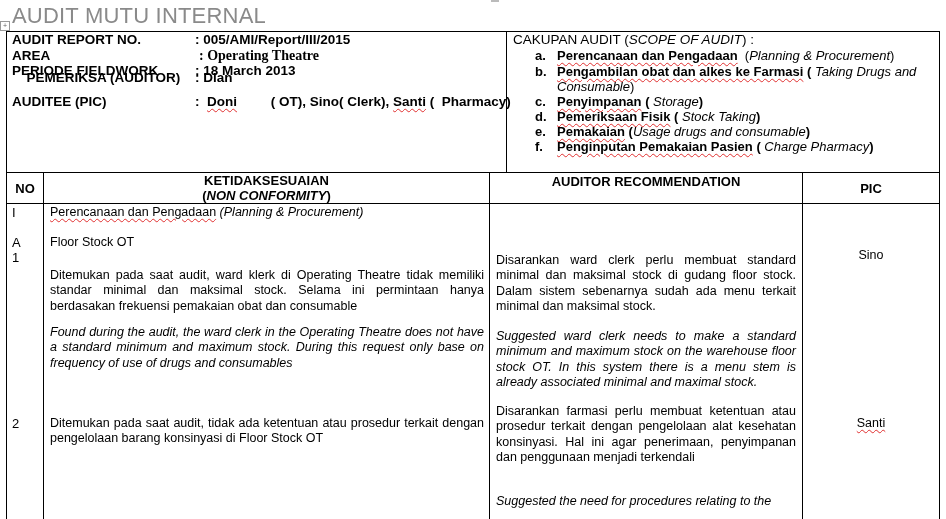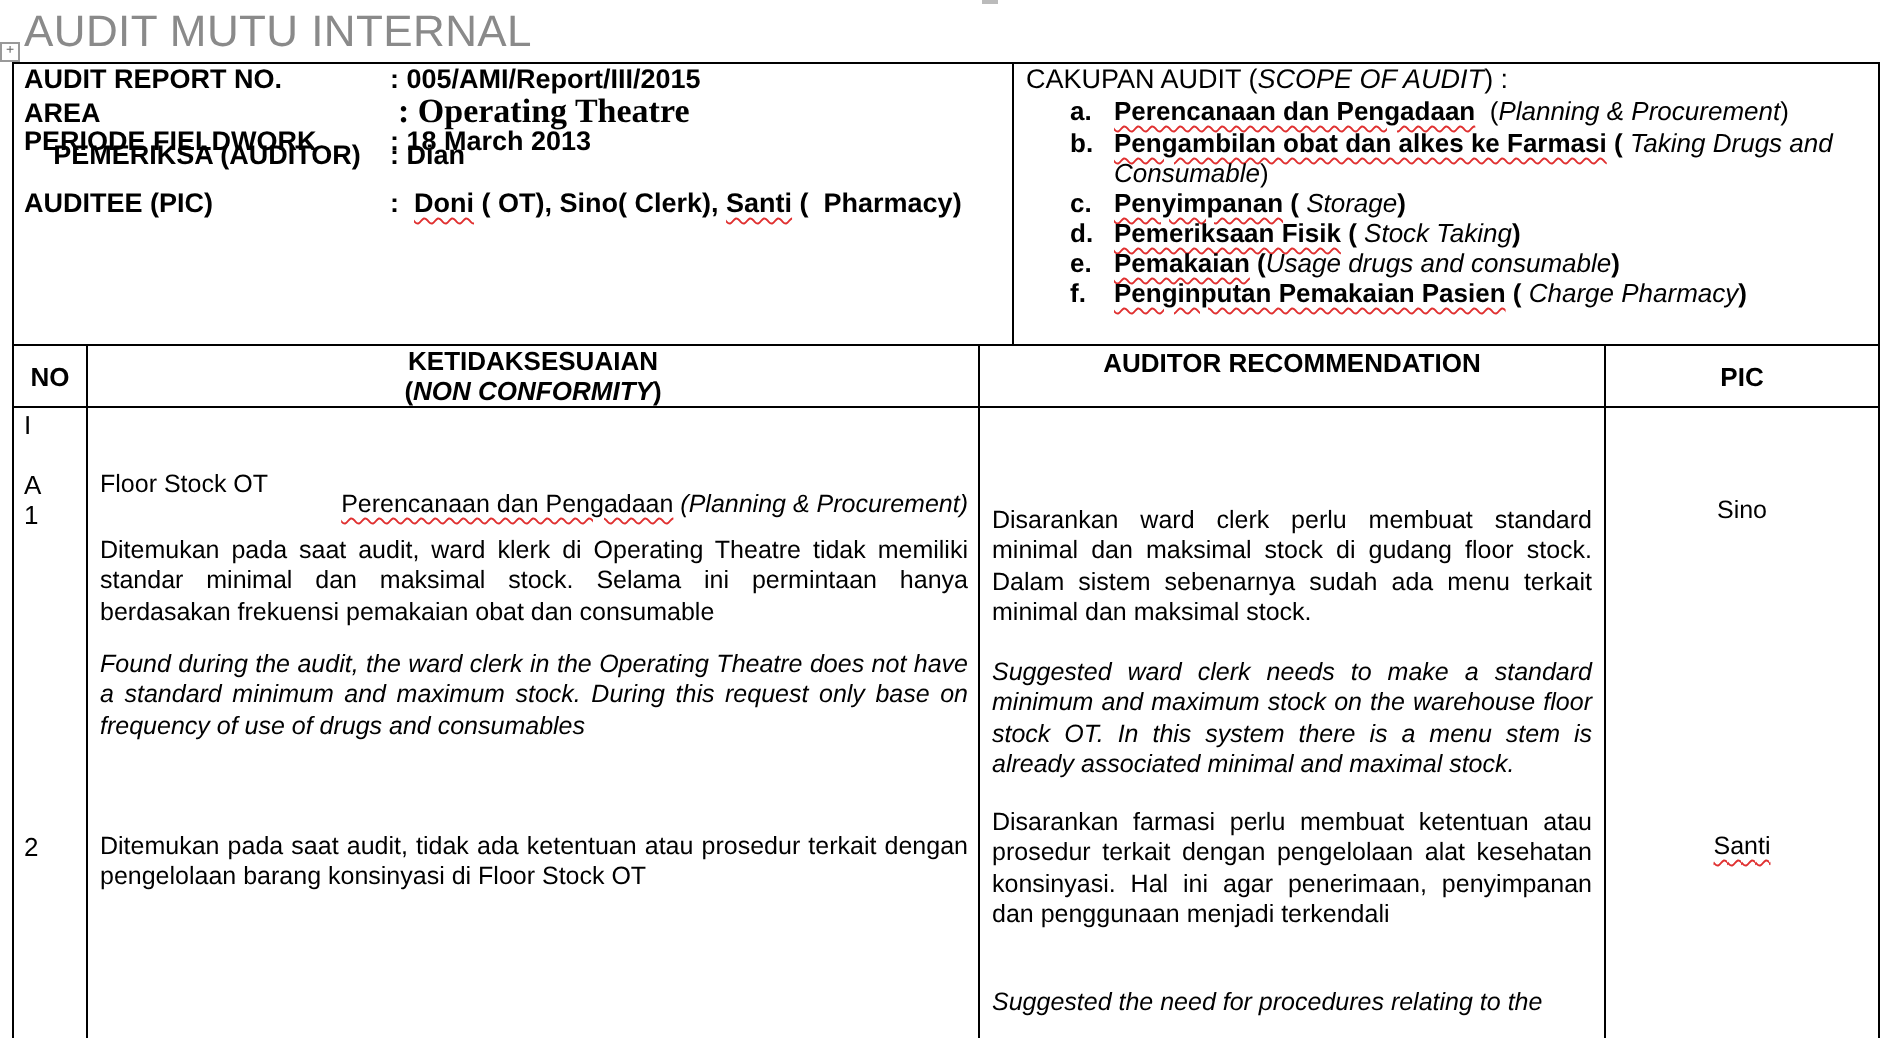--- a/index.html
+++ b/index.html
@@ -6,21 +6,21 @@
   body { width:946px; height:519px; overflow:hidden; position:relative; font-family:"Liberation Sans", sans-serif; color:#000; }
   .doc-title { position:absolute; left:12px; top:3px; font-size:22px; color:#8a8a8a; letter-spacing:0.2px; line-height:26px; }
   .move-handle { position:absolute; left:0; top:21px; width:8px; height:8px; border:1px solid #999; font-size:7px; line-height:7px; text-align:center; color:#666; background:#fff; }
   .cursor-mark { position:absolute; left:491px; top:0; width:8px; height:2px; background:#bbb; }
 
   .hdr-table { position:absolute; left:6px; top:31px; width:934px; height:141px; border:1.5px solid #000; border-bottom:none; box-sizing:border-box; }
   .hdr-left { position:absolute; left:0; top:0; width:500px; height:100%; border-right:1.5px solid #000; box-sizing:border-box; }
   .hdr-right { position:absolute; left:500px; top:0; right:0; height:100%; }
   .info-row { position:absolute; left:5px; font-size:13.5px; font-weight:bold; line-height:16px; white-space:nowrap; }
   .info-label { display:inline-block; width:183px; }
-  .serif-bold { font-family:"Liberation Serif", serif; font-size:17px; }
+  .serif-bold { font-family:"Liberation Serif", serif; font-size:14px; }
   .scope-title { position:absolute; left:6px; top:0px; font-size:13.5px; font-weight:normal; line-height:16px; }
   .scope-item { position:absolute; left:28px; font-size:13px; line-height:15.5px; }
   .scope-letter { display:inline-block; width:22px; font-weight:bold; }
   .scope-main { font-weight:bold; }
   .scope-en { font-style:italic; font-weight:normal; }
   .squig { text-decoration:underline; text-decoration-style:wavy; text-decoration-color:#e03030; text-underline-offset:2px; text-decoration-thickness:1px; }
 
   .main-table { position:absolute; left:6px; top:172px; width:934px; height:360px; border:1.5px solid #000; box-sizing:border-box; }
   .col-line { position:absolute; top:0; bottom:0; width:0; border-left:1.5px solid #000; }
   .row-line { position:absolute; left:0; right:0; height:0; border-top:1.5px solid #000; }
@@ -44,21 +44,21 @@
     <div class="info-row" style="top:15.5px;">
       <span class="info-label">AREA</span><span class="serif-bold" style="margin-left:4px;">: Operating Theatre</span>
     </div>
     <div class="info-row" style="top:31px;">
       <span class="info-label">PERIODE FIELDWORK</span><span>: 18 March 2013</span>
     </div>
     <div class="info-row" style="top:38px;text-align:center;">
       <span class="info-label">PEMERIKSA (AUDITOR)</span><span>: Dian</span>
     </div>
     <div class="info-row" style="top:62px;">
-      <span class="info-label">AUDITEE  (PIC)</span><span style="white-space:pre;">:  </span><span class="squig">Doni</span><span style="white-space:pre;"> ( OT), Sino( Clerk), </span><span class="squig">Santi</span><span style="white-space:pre;"> (  Pharmacy)</span>
+      <span class="info-label">AUDITEE  (PIC)</span><span style="white-space:pre;">:  </span><span class="squig">Doni</span><span style="white-space:pre;padding-left:30px;"> ( OT), Sino( Clerk), </span><span class="squig">Santi</span><span style="white-space:pre;"> (  Pharmacy)</span>
     </div>
   </div>
   <div class="hdr-right">
     <div class="scope-title">
       <span>CAKUPAN AUDIT (</span><span class="italic">SCOPE OF AUDIT</span><span>) :</span>
     </div>
     <div class="scope-item" style="top:16px;">
       <span class="scope-letter">a.</span><span class="scope-main squig">Perencanaan dan Pengadaan</span><span style="white-space:pre;">  (</span><span class="scope-en">Planning &amp; Procurement</span><span>)</span>
     </div>
     <div class="scope-item" style="top:32px;">
@@ -90,21 +90,21 @@
 
   <div class="th" style="left:0; width:36px; top:8px;">NO</div>
   <div class="th" style="left:37px; width:445px; top:0px;">
     <div>KETIDAKSESUAIAN</div>
     <div><span>(</span><span class="italic">NON CONFORMITY</span><span>)</span></div>
   </div>
   <div class="th" style="left:483px; width:312px; top:1px;">AUDITOR RECOMMENDATION</div>
   <div class="th" style="left:796px; width:136px; top:8px;">PIC</div>
 
   <div class="num" style="left:5px; top:32px;">I</div>
-  <div class="cell-text" style="left:43px; top:32px; width:434px; text-align:right;margin-top:40px;">
+  <div class="cell-text" style="left:43px; top:32px; width:434px; text-align:left;">
     <span class="squig">Perencanaan dan Pengadaan</span><span class="italic" style="white-space:pre;"> (Planning &amp; Procurement)</span>
   </div>
 
   <div class="num" style="left:5px; top:62px;">A</div>
   <div class="cell-text" style="left:43px; top:62px; width:434px; text-align:left;">Floor Stock OT</div>
 
   <div class="num" style="left:5px; top:77px;">1</div>
   <div class="cell-text" style="left:43px; top:95px; width:434px;">Ditemukan pada saat audit, ward klerk di Operating Theatre tidak memiliki standar minimal dan maksimal stock. Selama ini permintaan hanya berdasakan frekuensi pemakaian obat dan consumable</div>
   <div class="cell-text italic" style="left:43px; top:152px; width:434px;">Found during the audit, the ward clerk in the Operating Theatre does not have a standard minimum and maximum stock. During this request only base on frequency of use of drugs and consumables</div>
   <div class="cell-text" style="left:489px; top:80px; width:300px;">Disarankan ward clerk perlu membuat standard minimal dan maksimal stock di gudang floor stock. Dalam sistem sebenarnya sudah ada menu terkait minimal dan maksimal stock.</div>

